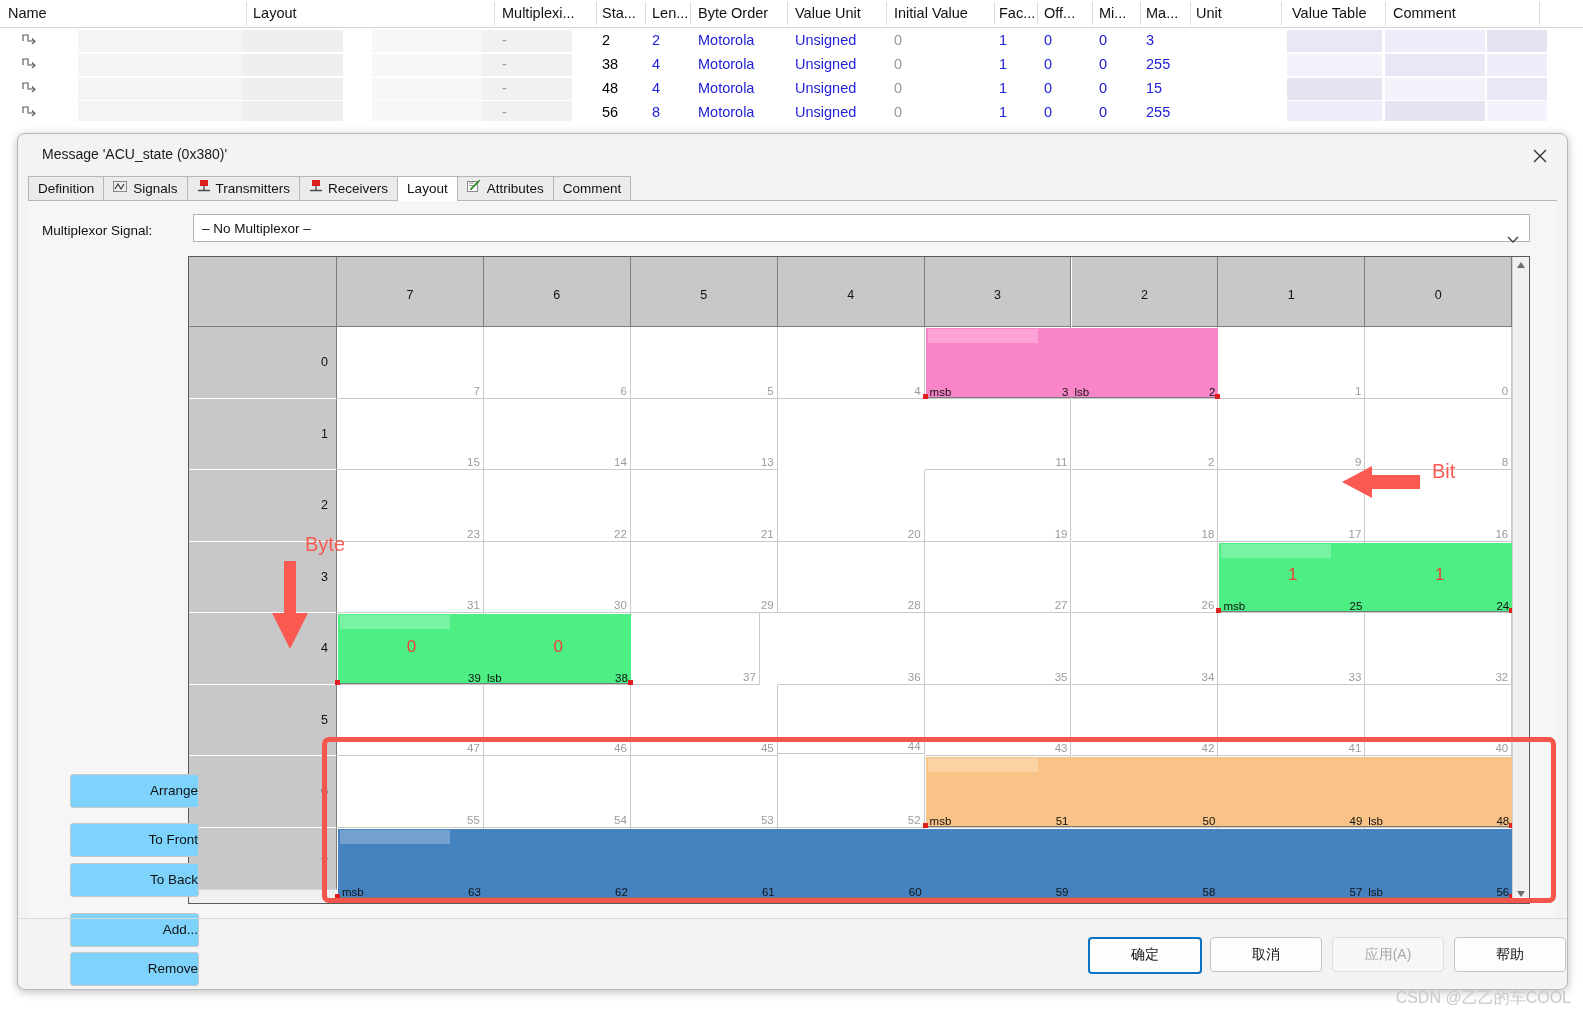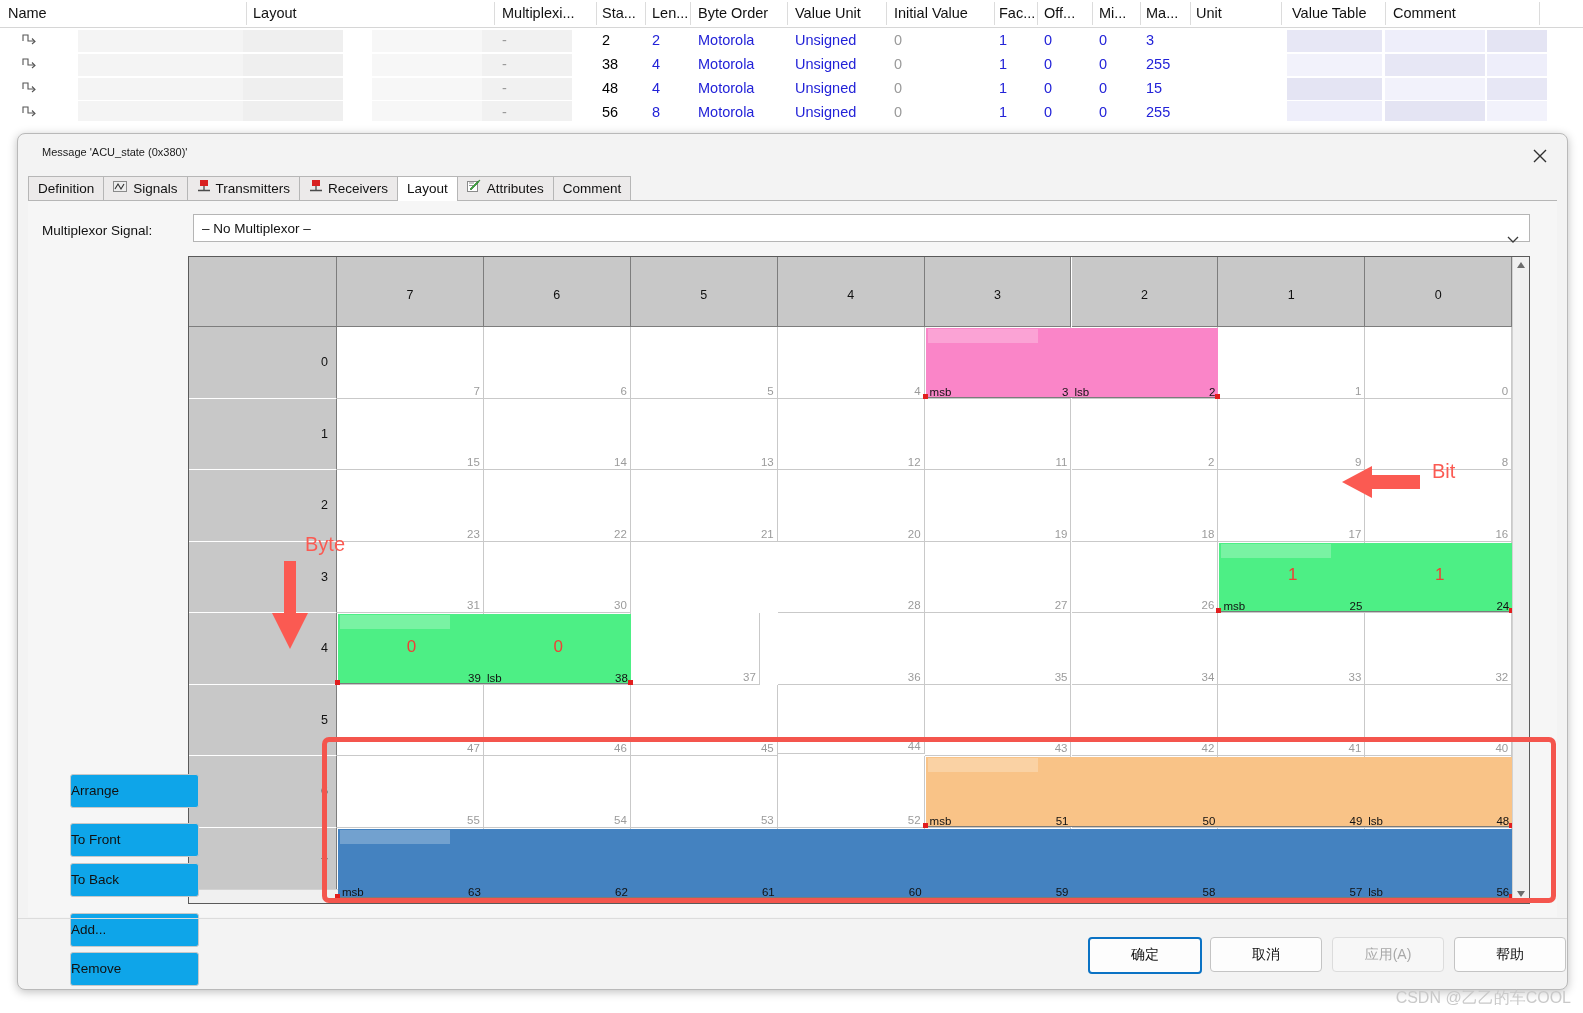--- a/index.html
+++ b/index.html
@@ -22,21 +22,21 @@
   .sigicon{position:absolute;width:14px;height:13px;}
   .blur{position:absolute;background:#f1f1f1;}
   .blur2{position:absolute;background:#e9e9f6;}
 
   
   #dialog{
     position:absolute;left:17px;top:133px;width:1549px;height:855px;
     background:#f3f3f3;border:1px solid #b9b9b9;border-radius:8px;
     box-shadow:0 2px 10px rgba(0,0,0,.25);overflow:hidden;
   }
-  #dlg-title{position:absolute;left:24px;top:12px;font-size:11px;color:#1a1a1a;}
+  #dlg-title{position:absolute;left:24px;top:12px;font-size:14px;color:#1a1a1a;}
   #dlg-close{position:absolute;right:10px;top:7px;width:34px;height:30px;cursor:pointer;}
   #dlg-close svg{display:block;margin:8px auto;}
 
   
   #tabs{position:absolute;left:10px;top:42px;height:25px;}
   .tab{
     position:relative;float:left;height:23px;margin-right:-1px;
     border:1px solid #b6b6b6;border-bottom:none;background:#eceaea;
     padding:0 9px;line-height:23px;font-size:13.5px;color:#111;
     white-space:nowrap;cursor:pointer;display:flex;align-items:center;
@@ -77,22 +77,22 @@
 
   
   #vscroll{position:absolute;right:0;top:0;width:17px;height:646px;background:#f0f0f0;border-left:1px solid #d2d2d2;box-sizing:border-box;}
   .sbtn{position:absolute;left:0;width:16px;height:17px;background:#f0f0f0;}
   .sbtn svg{display:block;margin:5px auto;}
   #hscroll{position:absolute;left:0;bottom:0;height:14px;width:1323px;background:#f0f0f0;border-top:1px solid #d2d2d2;box-sizing:border-box;}
 
   
   .lbtn{
     position:absolute;left:42px;width:127px;height:32px;
-    background:#0ea5e9;border:1px solid #c8c8c8;border-radius:3px;
-    font-size:13.5px;color:#111;text-align:left;line-height:32px;cursor:pointer;
+    background:#7dd3fc;border:1px solid #c8c8c8;border-radius:3px;
+    font-size:13.5px;color:#111;text-align:right;line-height:32px;cursor:pointer;
   }
 
   
   #footsep{position:absolute;left:0;top:784px;width:1549px;height:1px;background:#dcdcdc;}
   .fbtn{
     position:absolute;top:803px;width:110px;height:33px;border-radius:4px;
     font-size:14px;text-align:center;line-height:33px;cursor:pointer;
     background:#fdfdfd;border:1px solid #c4c4c4;color:#111;
   }
   .fbtn.primary{border:2px solid #0a72c4;line-height:31px;}
@@ -367,23 +367,20 @@
           </div>
           <div class="gcell" style="left:148px;top:141.5px;width:146.9px;height:71.5px">
             <div class="gnum">15</div>
           </div>
           <div class="gcell" style="left:294.9px;top:141.5px;width:146.9px;height:71.5px">
             <div class="gnum">14</div>
           </div>
           <div class="gcell" style="left:441.8px;top:141.5px;width:146.9px;height:71.5px">
             <div class="gnum">13</div>
           </div>
-          <div class="gcell" style="left:588.7px;top:141.5px;width:146.9px;height:71.5px">
-            <div class="gnum">12</div>
-          </div>
           <div class="gcell" style="left:735.6px;top:141.5px;width:146.9px;height:71.5px">
             <div class="gnum">11</div>
           </div>
           <div class="gcell" style="left:882.5px;top:141.5px;width:146.9px;height:71.5px">
             <div class="gnum">2</div>
           </div>
           <div class="gcell" style="left:1029.4px;top:141.5px;width:146.9px;height:71.5px">
             <div class="gnum">9</div>
           </div>
           <div class="gcell" style="left:1176.3px;top:141.5px;width:146.9px;height:71.5px">
@@ -417,20 +414,23 @@
             <div class="gnum">16</div>
           </div>
           <div class="rowhdr" style="top:284.5px;height:71.5px">
             <div class="rowhdr-num">3</div>
           </div>
           <div class="gcell" style="left:148px;top:284.5px;width:146.9px;height:71.5px">
             <div class="gnum">31</div>
           </div>
           <div class="gcell" style="left:294.9px;top:284.5px;width:146.9px;height:71.5px">
             <div class="gnum">30</div>
+          </div>
+          <div class="gcell" style="left:441.8px;top:284.5px;width:146.9px;height:71.5px">
+            <div class="gnum">29</div>
           </div>
           <div class="gcell" style="left:588.7px;top:284.5px;width:146.9px;height:71.5px">
             <div class="gnum">28</div>
           </div>
           <div class="gcell" style="left:735.6px;top:284.5px;width:146.9px;height:71.5px">
             <div class="gnum">27</div>
           </div>
           <div class="gcell" style="left:882.5px;top:284.5px;width:146.9px;height:71.5px">
             <div class="gnum">26</div>
           </div>

